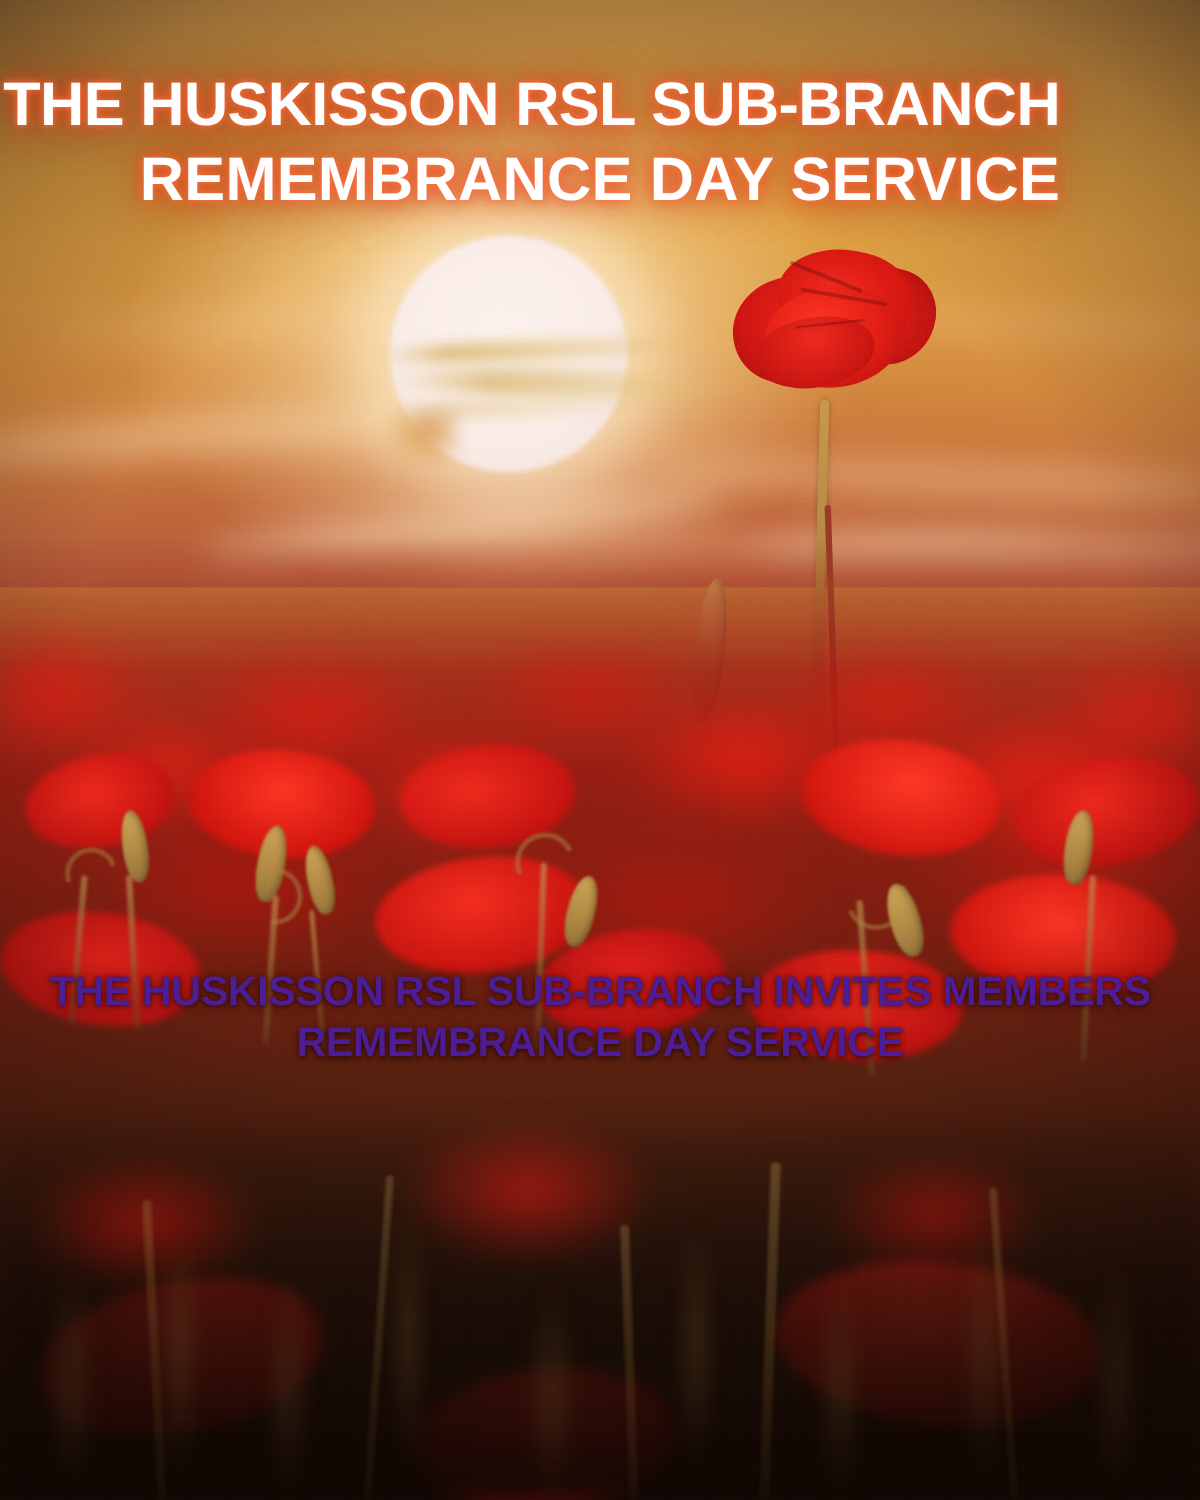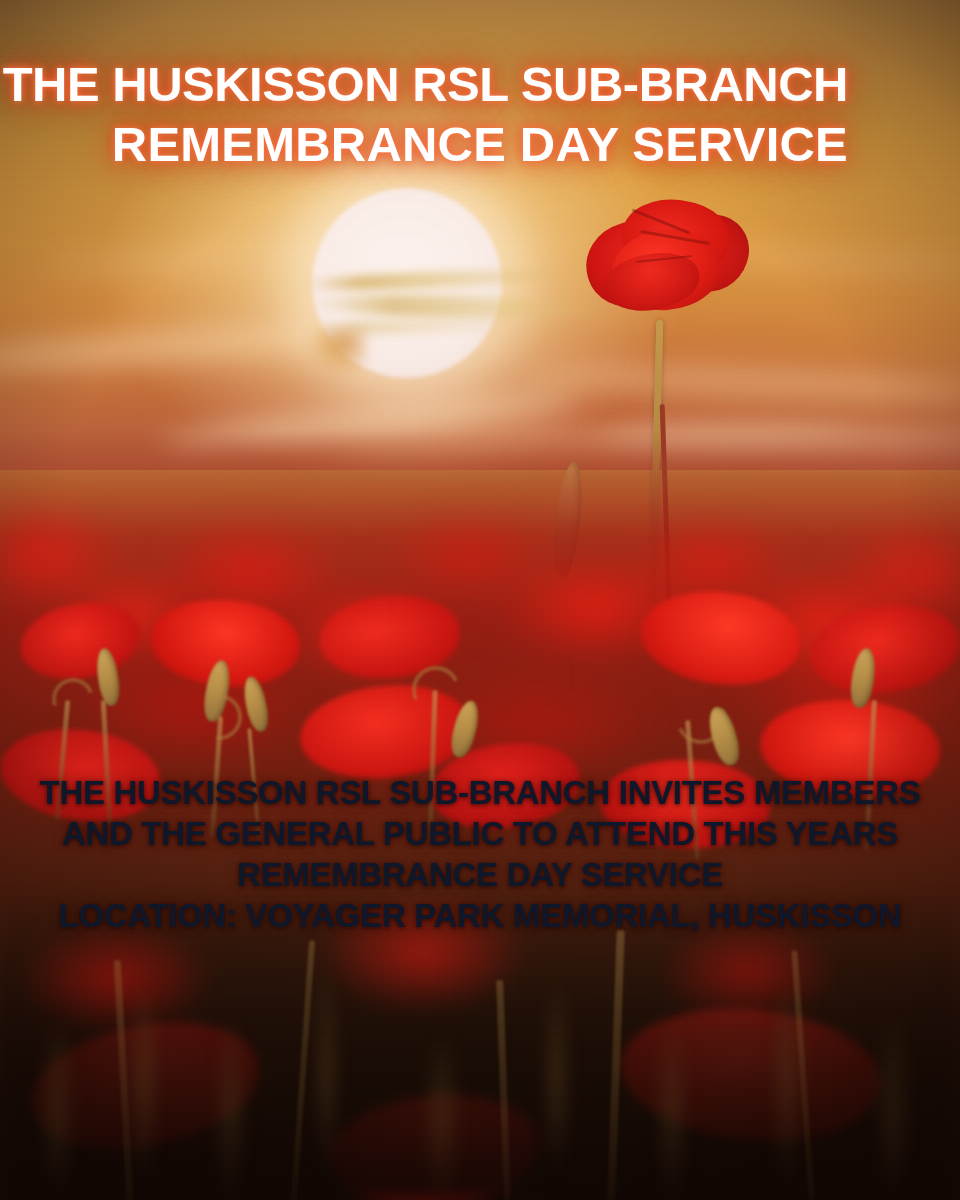--- a/index.html
+++ b/index.html
@@ -251,21 +251,21 @@
   .body-block {
     position:absolute; left:0; top:772px; width:960px;
     text-align:center;
   }
   .body-line {
     font-family:"Liberation Sans", sans-serif;
     font-weight:700;
     font-size:33px;
     line-height:41px;
     letter-spacing:-0.3px;
-    color:#0f172a;
+    color:#4c1d95;
     text-transform:uppercase;
     white-space:nowrap;
     text-shadow:0 1px 4px rgba(30,6,2,.75), 0 0 12px rgba(60,12,4,.45);
   }
 </style>
 </head>
 <body>
 
 <div id="poster">
 
@@ -360,19 +360,17 @@
   <div class="layer-text">
 
     <div class="title-block">
       <div class="title-line l1">THE HUSKISSON RSL SUB-BRANCH</div>
       <div class="title-line l2">REMEMBRANCE DAY SERVICE</div>
     </div>
 
 
     <div class="body-block">
       <div class="body-line">THE HUSKISSON RSL SUB-BRANCH INVITES MEMBERS</div>
-      <div class="body-line">AND THE GENERAL PUBLIC TO ATTEND THIS YEARS</div>
       <div class="body-line">REMEMBRANCE DAY SERVICE</div>
-      <div class="body-line">LOCATION: VOYAGER PARK MEMORIAL, HUSKISSON</div>
     </div>
 
   </div>
 </div>
 
 </body></html>

